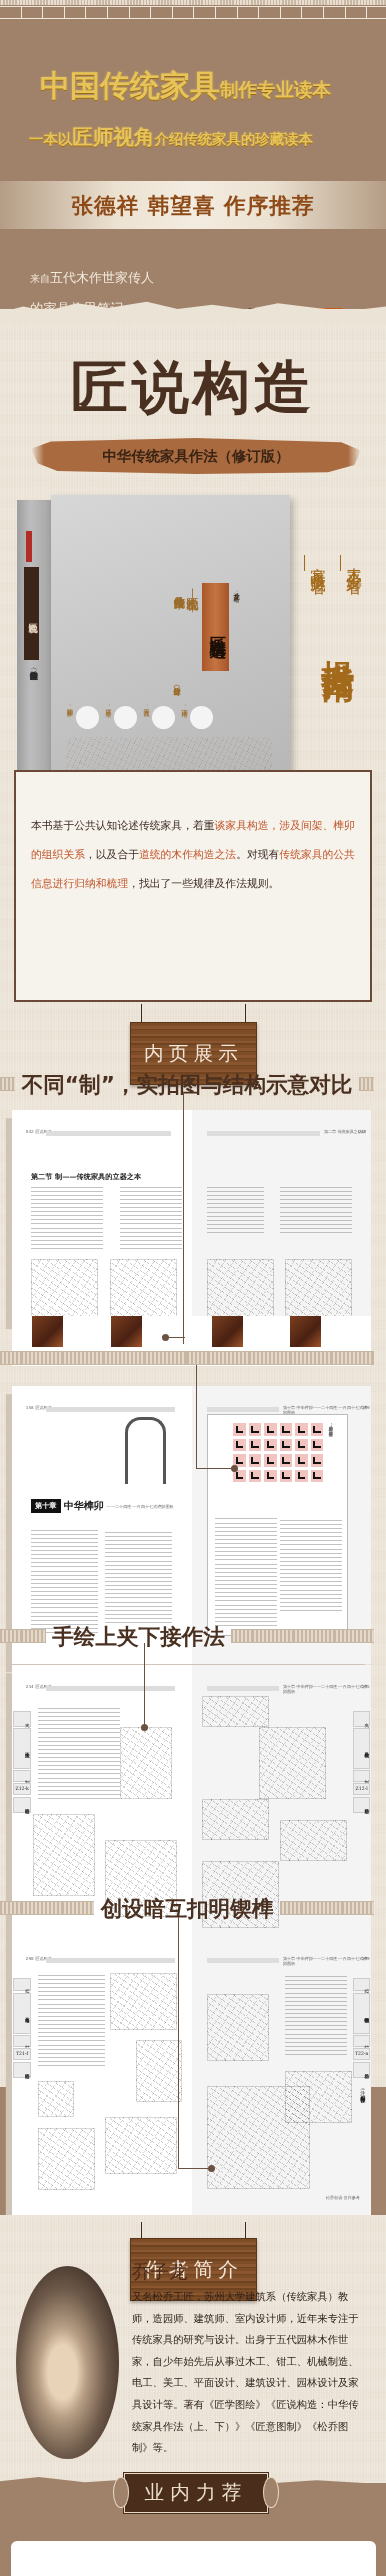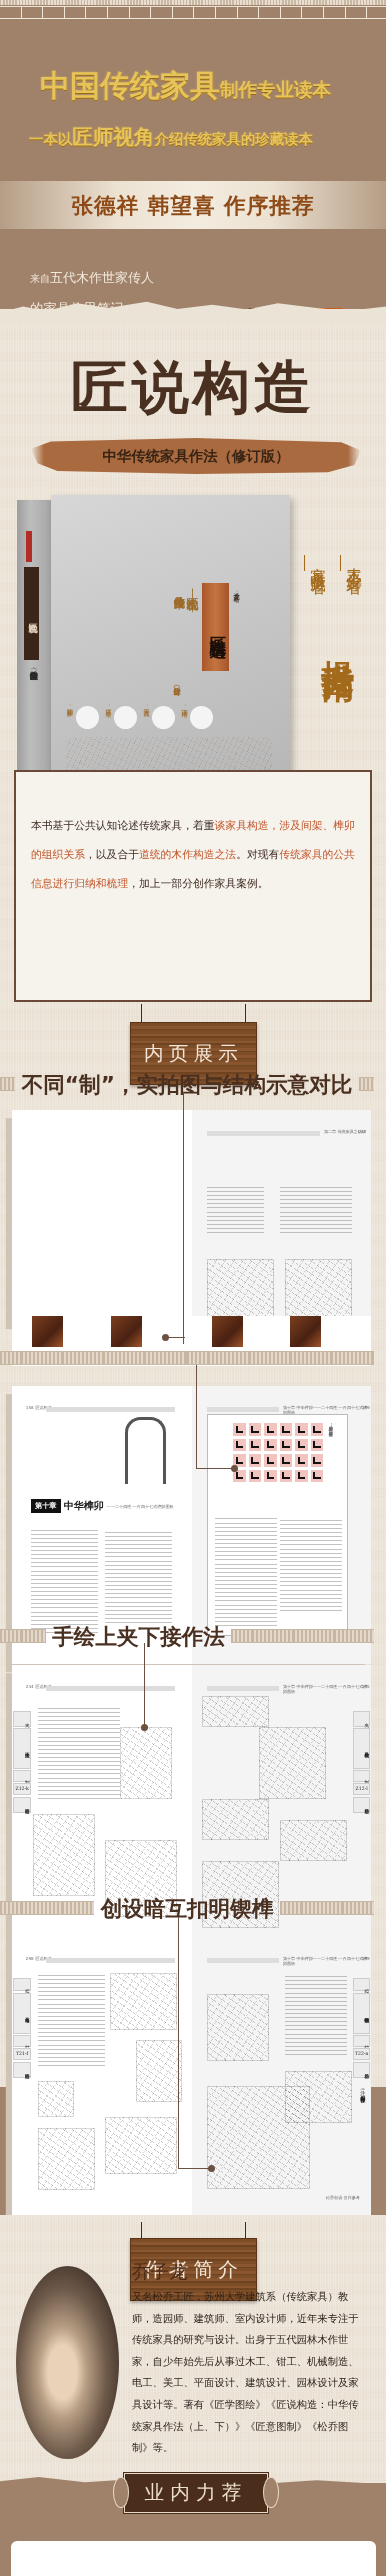--- a/index.html
+++ b/index.html
@@ -162,21 +162,21 @@
 </div>
 
 <div class="vert-tag" style="left:304px;top:555px;">家具收藏者</div>
 <div class="vert-tag" style="left:340px;top:555px;">木工爱好者</div>
 <div class="boost" style="left:315px;top:634px;">提升指南</div>
 
 <div class="abs frame" style="top:868px;height:134px;"></div>
 <div class="abs" style="left:14.4px;top:770px;width:358px;height:232px;border:2.1px solid #6a4a37;background:#f6f2ec;"></div>
 <div class="abs" style="left:31px;top:811px;width:327px;font-family:'DejaVu Serif',serif;font-size:10.8px;line-height:29px;color:#3d2b22;">
   <p>
-    <span>本书基于公共认知论述传统家具，着重</span><span class="hl" style="color:#c1562a;">谈家具构造，涉及间架、榫卯的组织关系</span><span>，以及合于</span><span style="color:#c1562a;">道统的木作构造之法</span><span>。对现有</span><span style="color:#c1562a;">传统家具的公共信息进行归纳和梳理</span><span>，加上一部分创作家具案例。</span>
+    <span>本书基于公共认知论述传统家具，着重</span><span class="hl" style="color:#c1562a;">谈家具构造，涉及间架、榫卯的组织关系</span><span>，以及合于</span><span style="color:#c1562a;">道统的木作构造之法</span><span>。对现有</span><span style="color:#c1562a;">传统家具的公共信息进行归纳和梳理</span><span>，找出了一些规律及作法规则。</span>
   </p>
 </div>
 
 <div class="rope" style="left:141px;top:1004px;"></div>
 <div class="rope" style="left:245px;top:1004px;"></div>
 <div class="abs sign" style="left:130px;top:1022px;">
   <span>内页展示</span>
 </div>
 
 <div class="abs cream" style="left:0;top:1077px;width:386px;height:1010px;"></div>
@@ -186,20 +186,30 @@
 </div>
 <div class="rope" style="left:141px;top:1004px;"></div>
 <div class="rope" style="left:245px;top:1004px;"></div>
 
 <div class="sec-head" style="top:1066px;">
   <div class="line"></div>
   <span>不同“制”，实拍图与结构示意对比</span>
   <div class="line"></div>
 </div>
 <div class="spread" style="top:1110px;height:211px;">
+  <div class="left">
+    <div class="page-num" style="left:13.4px;">042</div>
+    <div class="page-num" style="left:23px;">匠说构造</div>
+    <div class="page-head" style="left:34px;width:125px;"></div>
+    <div class="heading-small" style="left:18.5px;top:62px;font-size:7.2px;">第二节 制——传统家具的立器之本</div>
+    <div class="text-block" style="left:18.5px;top:77px;width:72px;height:62px;"></div>
+    <div class="text-block" style="left:108px;top:77px;width:62px;height:62px;"></div>
+    <div class="draw" style="left:18.5px;top:149px;width:67px;height:62px;"></div>
+    <div class="draw" style="left:98px;top:149px;width:67px;height:62px;"></div>
+  </div>
   <div class="right">
     <div class="page-head" style="left:15.5px;width:113px;"></div>
     <div class="page-num" style="left:132px;">第二章 传统家具之认识</div>
     <div class="page-num" style="left:166px;">043</div>
     <div class="text-block" style="left:15.5px;top:77px;width:57px;height:46px;"></div>
     <div class="text-block" style="left:88px;top:77px;width:72px;height:46px;"></div>
     <div class="draw" style="left:15.5px;top:149px;width:67px;height:62px;"></div>
     <div class="draw" style="left:93px;top:149px;width:67px;height:62px;"></div>
   </div>
 </div>

